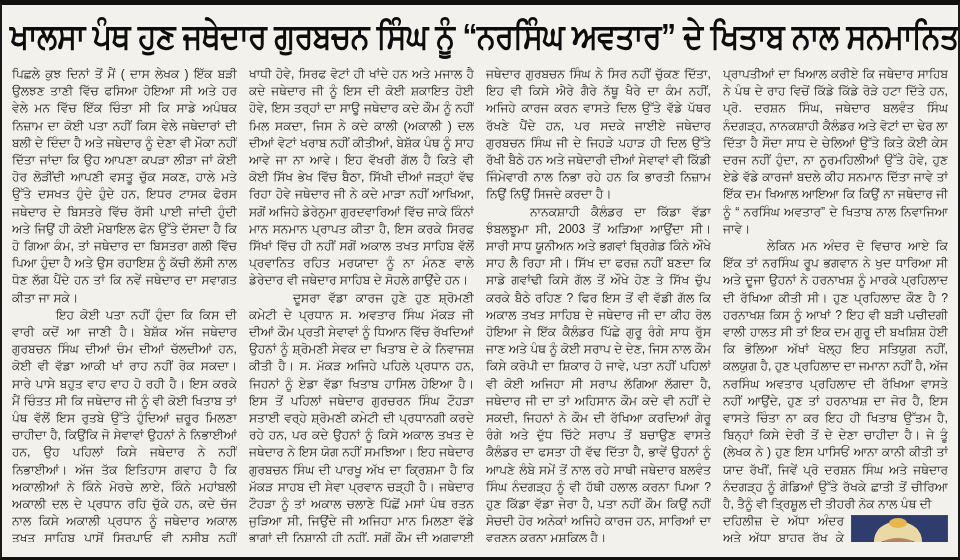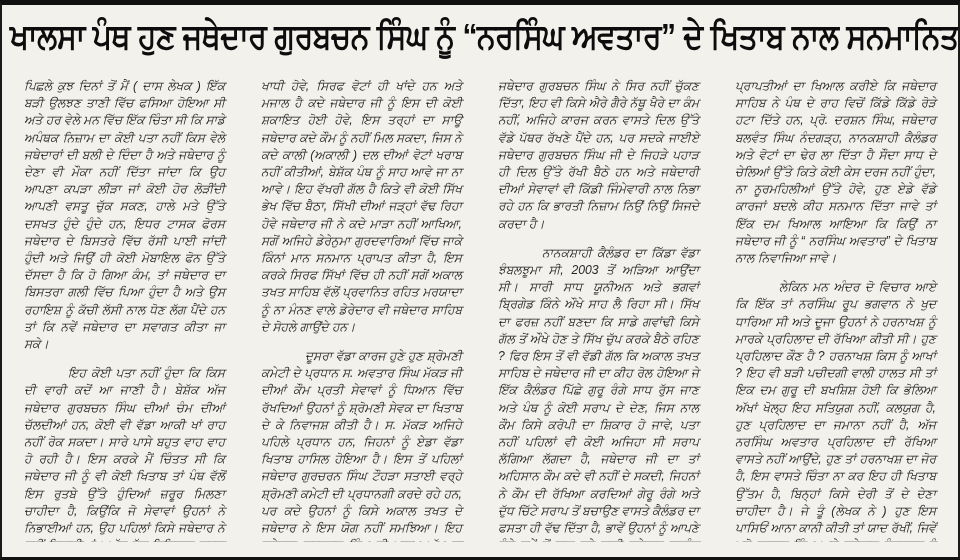--- a/index.html
+++ b/index.html
@@ -35,21 +35,21 @@
   }
   .col {
     flex:1 1 0;
     min-width:0;
     font-size:12.2px;
     line-height:17.2px;
     color:#262626;
     text-align:justify;
     overflow:hidden;
   }
-  .para { margin:12px;font-style:italic; }
+  .para { margin:0; }
   .para.indent { text-indent:44px; }
   .col4-row { display:flex; gap:7px; align-items:flex-start; }
   .col4-row .wrap-text { flex:1 1 auto; min-width:0; }
   .photo-frame {
     width:95px; height:99px;
     flex:0 0 auto;
     border:1px solid #4a4a4a;
     background:#2e3c6e;
     margin-top:2px;
   }

